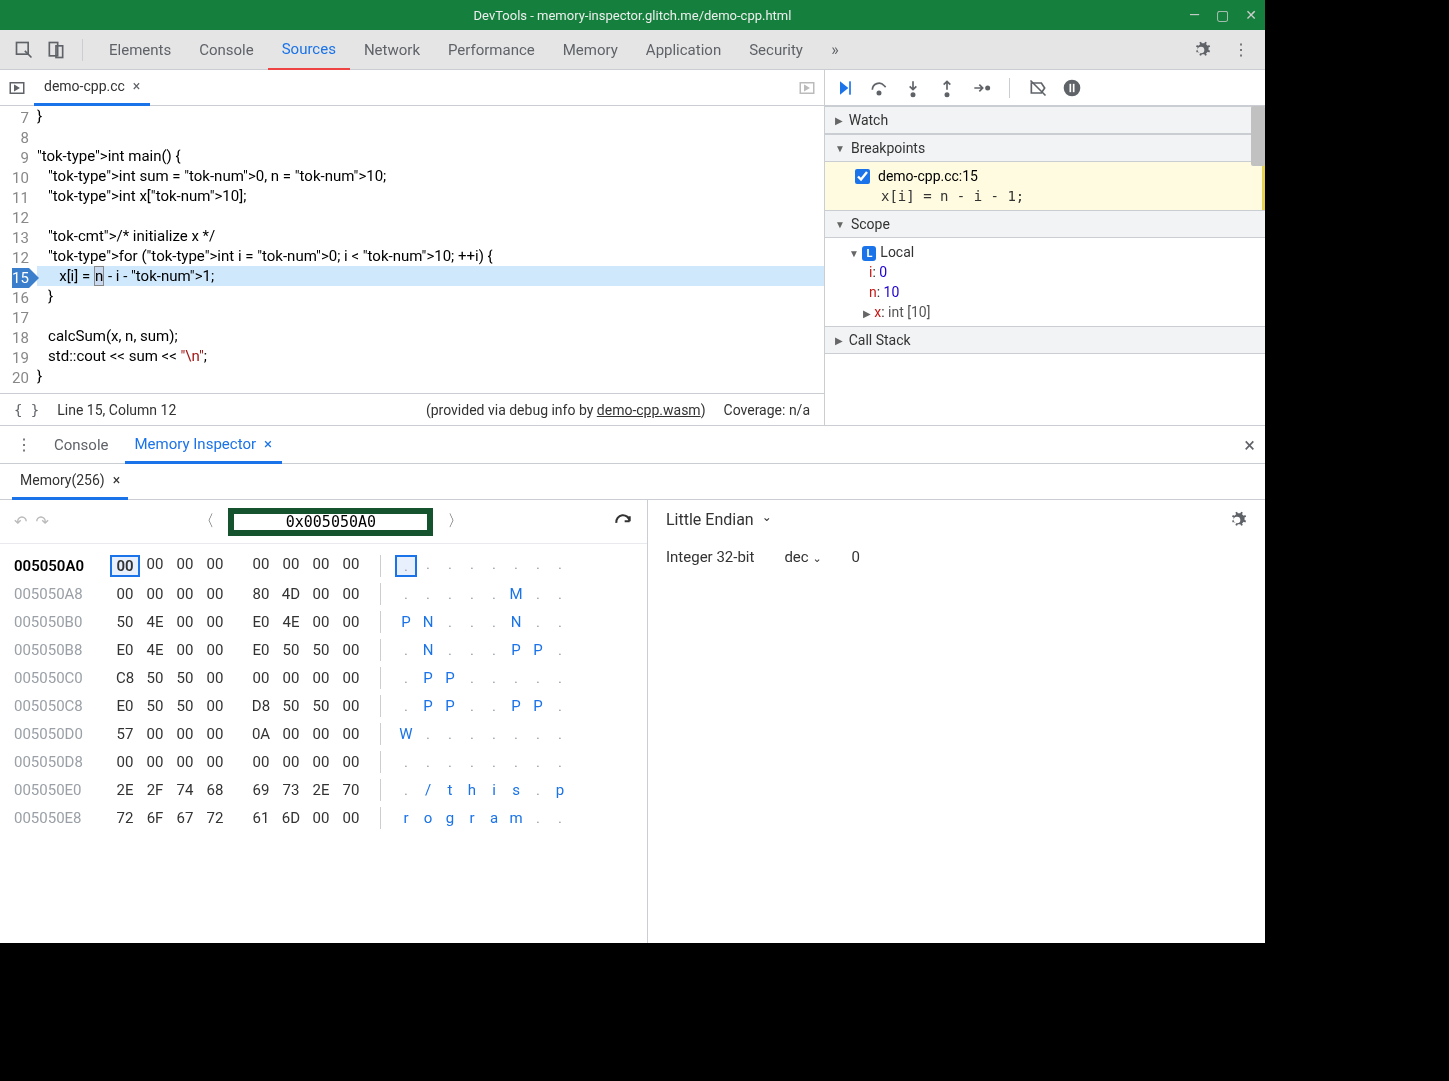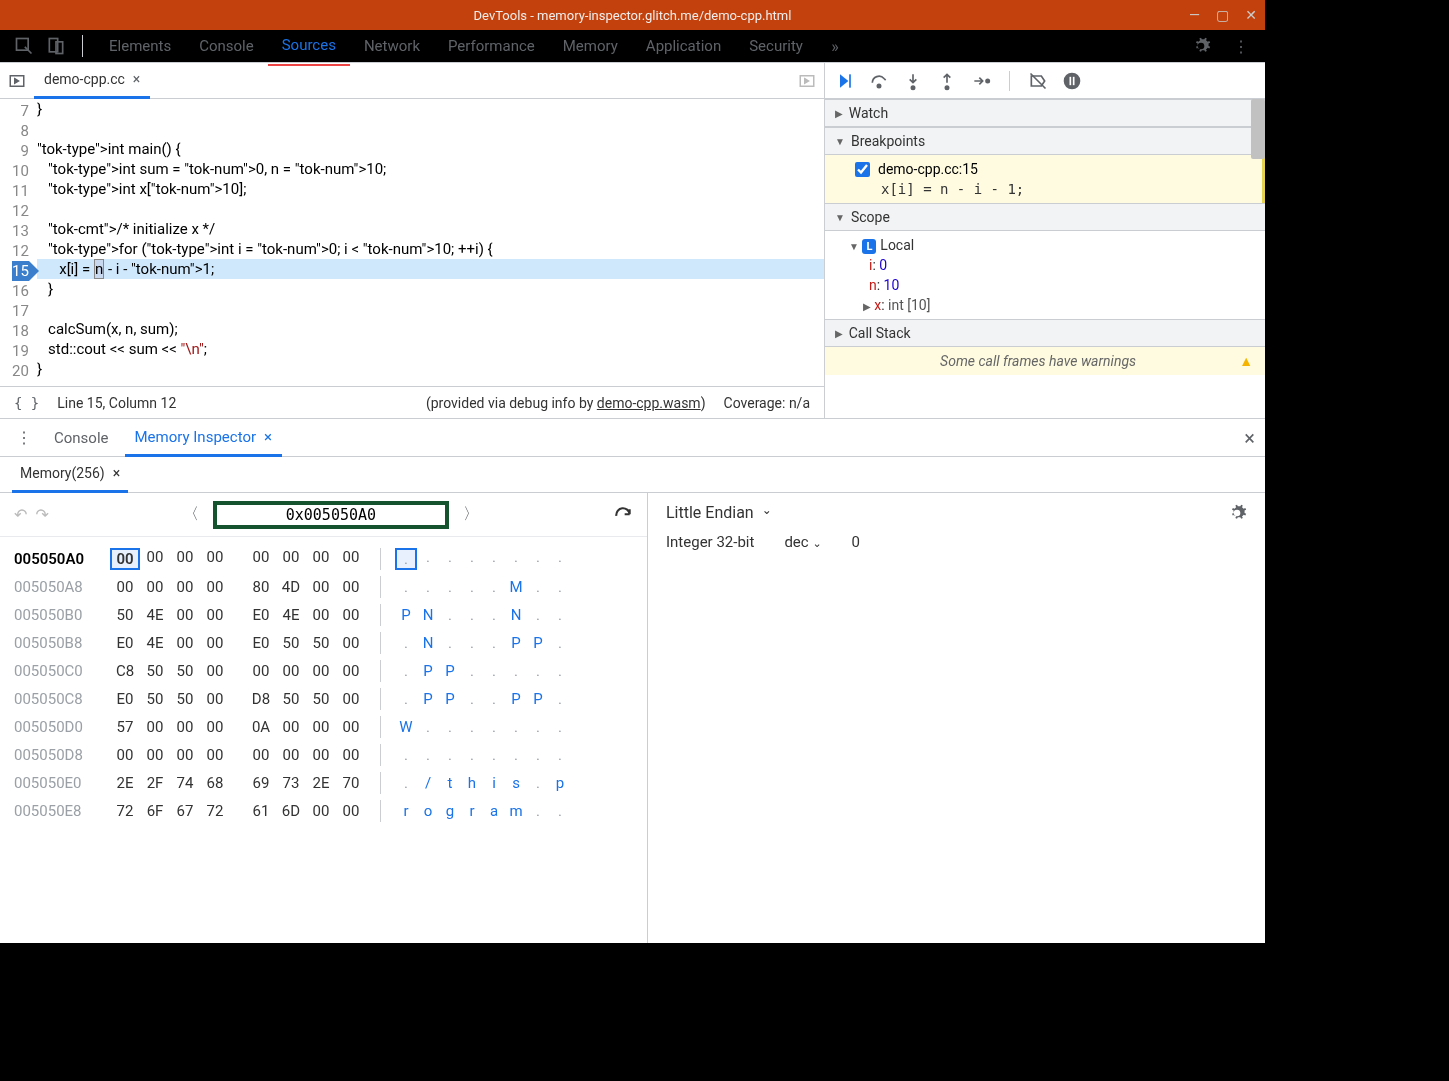--- a/index.html
+++ b/index.html
@@ -1,21 +1,21 @@
 <!DOCTYPE html>
 <html><head>
 <meta charset="utf-8">
 <style>
 *{box-sizing:border-box;margin:0;padding:0;font-family:"Segoe UI",Roboto,Arial,sans-serif}
 body{background:#000;width:1265px;height:943px;overflow:hidden}
 .window{background:#fff;width:1265px;height:943px;display:flex;flex-direction:column}
-.titlebar{background:#c2410c;color:#eee;height:30px;display:flex;align-items:center;justify-content:center;position:relative;font-size:13px}
+.titlebar{background:#15803d;color:#eee;height:30px;display:flex;align-items:center;justify-content:center;position:relative;font-size:13px}
 .titlebar .controls{position:absolute;right:8px;display:flex;gap:16px;color:#ccc}
 .titlebar .controls span{cursor:pointer;font-size:14px}
-.tabbar{background:#000000;border-bottom:1px solid #cacdd1;height:33px;display:flex;align-items:center;padding:0 10px;gap:4px}
+.tabbar{background:#e5e5e5;border-bottom:1px solid #cacdd1;height:40px;display:flex;align-items:center;padding:0 10px;gap:4px}
 .tabbar .icon-btn{width:28px;height:28px;display:flex;align-items:center;justify-content:center;color:#5f6368;cursor:pointer}
 .tabbar .divider{width:1px;height:22px;background:#cacdd1;margin:0 8px}
 .tabbar .tab{padding:0 14px;height:40px;display:flex;align-items:center;color:#5f6368;font-size:15px;cursor:pointer}
 .tabbar .tab.active{color:#1a73e8;border-bottom:2px solid #ef4444;margin-bottom:-1px}
 .tabbar .right-icons{margin-left:auto;display:flex;gap:12px}
 .main-split{flex:1;display:flex;flex-direction:column;min-height:0}
 .top-area{display:flex;height:356px;border-bottom:1px solid #cacdd1}
 .editor-pane{flex:1;display:flex;flex-direction:column;border-right:1px solid #cacdd1;min-width:0}
 .editor-tabs{height:36px;border-bottom:1px solid #cacdd1;display:flex;align-items:center;padding:0 8px;gap:8px}
 .editor-tabs .file-tab{display:flex;align-items:center;gap:8px;padding:0 10px;height:36px;border-bottom:3px solid #1a73e8;color:#333;font-size:14px}
@@ -56,40 +56,40 @@
 .drawer-tabs .dtab{padding:0 10px;height:38px;display:flex;align-items:center;gap:8px;color:#5f6368;font-size:15px;cursor:pointer}
 .drawer-tabs .dtab.active{color:#1a73e8;border-bottom:3px solid #1a73e8;margin-bottom:-1px}
 .drawer-tabs .kebab{color:#5f6368;padding:0 6px;cursor:pointer}
 .drawer-tabs .drawer-close{margin-left:auto;color:#5f6368;cursor:pointer;font-size:20px}
 .mem-tab-row{height:36px;border-bottom:1px solid #cacdd1;display:flex;align-items:center;padding:0 12px}
 .mem-tab{display:flex;align-items:center;gap:8px;padding:0 8px;height:36px;border-bottom:3px solid #1a73e8;color:#333;font-size:14px}
 .mem-body{flex:1;display:flex;min-height:0}
 .hex-panel{width:648px;border-right:1px solid #cacdd1;display:flex;flex-direction:column}
 .hex-toolbar{height:44px;display:flex;align-items:center;padding:0 14px;gap:10px;border-bottom:1px solid #e8eaed}
 .hex-toolbar .nav-btn{color:#5f6368;cursor:pointer;padding:4px}
-.hex-toolbar input{width:236px;height:28px;border:4px solid #14532d;text-align:center;font-family:monospace;font-size:15px}
+.hex-toolbar input{width:205px;height:28px;border:6px solid #14532d;text-align:center;font-family:monospace;font-size:15px}
 .hex-toolbar .undo-redo{display:flex;gap:8px;color:#bbb}
 .hex-toolbar .refresh{margin-left:auto;color:#5f6368;cursor:pointer}
 .hex-grid{flex:1;overflow:auto;padding:8px 14px;font-family:monospace;font-size:15px}
 .hex-row{display:flex;align-items:center;height:28px}
 .hex-addr{width:96px;color:#9aa0a6}
 .hex-addr.cur{color:#000;font-weight:600}
 .hex-bytes{display:flex;gap:0}
 .hex-bytes span{width:30px;text-align:center;color:#333}
 .hex-bytes .gap{width:16px}
 .hex-bytes .sel{border:2px solid #1a73e8;background:#e8f0fe;font-weight:600}
 .hex-sep{width:1px;height:22px;background:#cacdd1;margin:0 14px}
 .ascii{display:flex}
 .ascii span{width:22px;text-align:center;color:#1a73e8}
 .ascii .dot{color:#9aa0a6}
 .ascii .sel{border:2px solid #1a73e8;background:#e8f0fe}
 .value-panel{flex:1;padding:10px 18px}
 .value-hdr{display:flex;align-items:flex-start;gap:8px;font-size:16px;color:#333}
 .value-hdr .gear{margin-left:auto;color:#5f6368}
-.value-row{display:flex;align-items:center;gap:30px;margin-top:10px;font-size:15px;color:#333}
+.value-row{display:flex;align-items:center;gap:30px;margin-top:18px;font-size:15px;color:#333}
 svg{display:block}
 </style>
 </head>
 <body>
 
 <div class="window">
 
   <div class="titlebar">
     <span>DevTools - memory-inspector.glitch.me/demo-cpp.html</span>
     <div class="controls">
@@ -272,21 +272,20 @@
           <div id="scope-vars" style="padding-left:20px">
               <div class="row"><span class="vname">i</span>: <span class="vval">0</span></div>
               <div class="row"><span class="vname">n</span>: <span class="vval">10</span></div>
             </div>
           <div class="row" style="padding-left:14px"><span class="tri" style="font-size:10px;color:#666">▶</span> <span class="vname">x</span>: <span class="vtype">int [10]</span></div>
         </div>
         <div class="section-hdr">
             <span class="tri">▶</span>
             <span>Call Stack</span>
           </div>
-        <div class="warn-banner"><span>Some call frames have warnings</span> <span style="color:#f4b400;float:right">▲</span></div>
       </div>
     </div>
 
     <div class="drawer">
       <div class="drawer-tabs">
         <span class="kebab">⋮</span>
         <div class="dtab">
             <span>Console</span>
           </div>
         <div class="dtab active">

